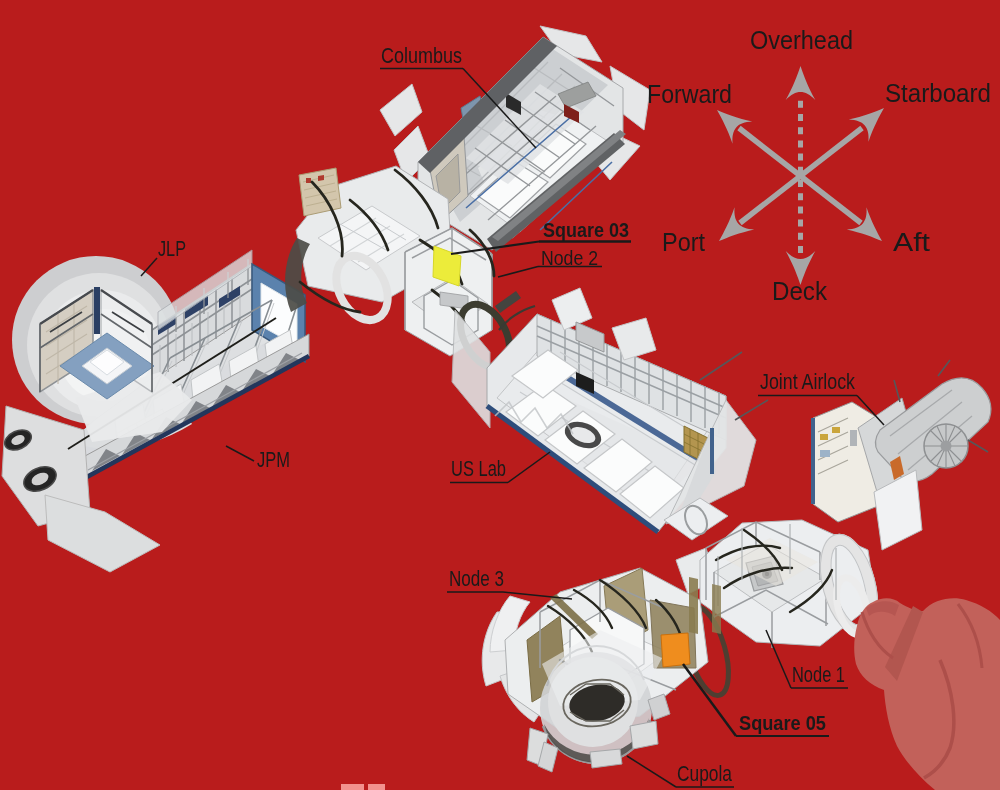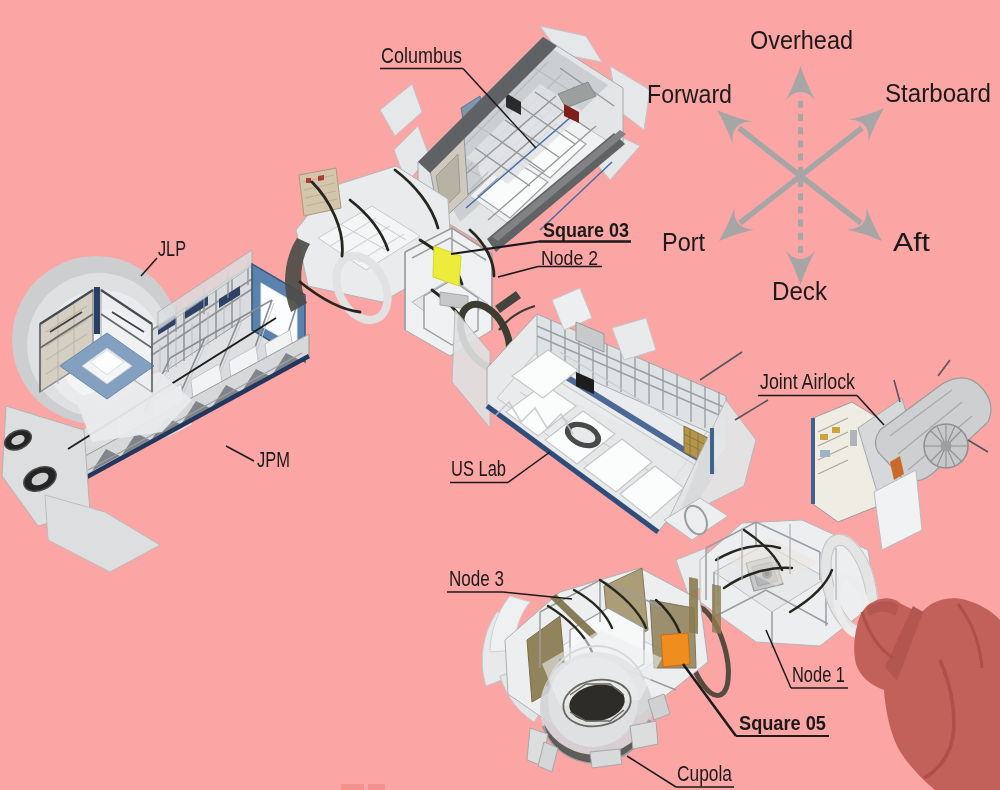--- a/index.html
+++ b/index.html
@@ -1,16 +1,16 @@
 <!DOCTYPE html>
 <html><head>
 <meta charset="utf-8">
 <style>
   html,body{margin:0;padding:0;background:#fff;}
-  .wrap{width:1000px;height:790px;position:relative;overflow:hidden;background:#fca5a5;}
+  .wrap{width:1000px;height:790px;position:relative;overflow:hidden;background:#b91c1c;}
   svg{position:absolute;left:0;top:0;}
   text{font-family:"Liberation Sans", sans-serif;fill:#1a1a1a;}
 </style>
 </head>
 <body>
 <div class="wrap">
 <svg width="1000" height="790" viewBox="0 0 1000 790">
 
 <g>
 

